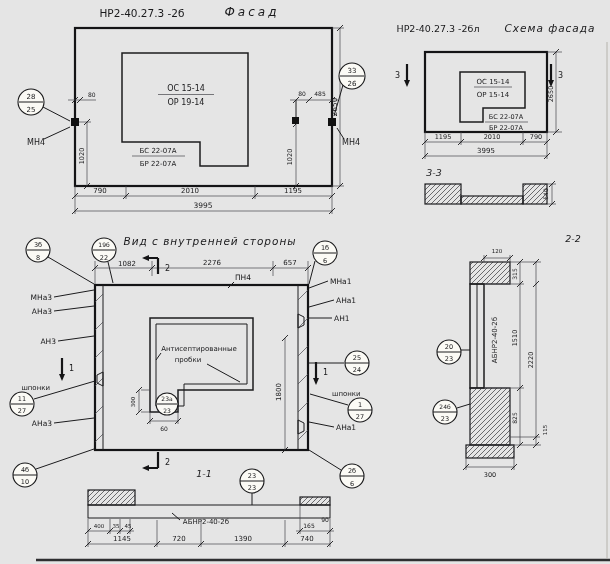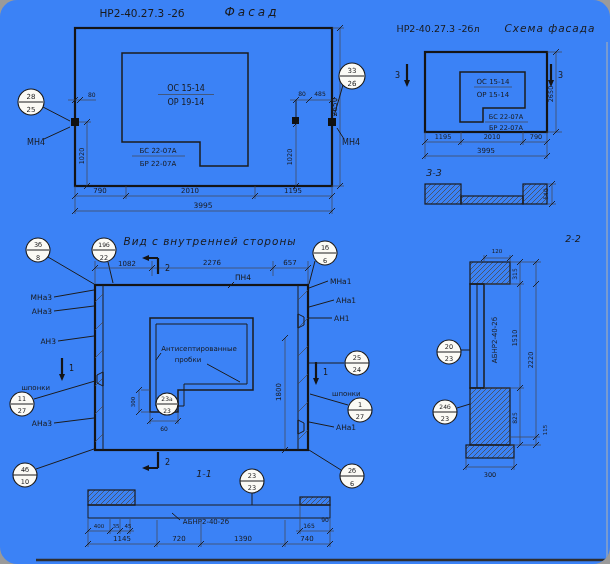--- a/index.html
+++ b/index.html
@@ -1,16 +1,16 @@
 <!DOCTYPE html>
 <html><head>
 <meta charset="utf-8">
 <style>
   html,body{margin:0;padding:0;background:#9a9a9a;}
-  .page{width:610px;height:564px;background:#3b82f6;position:relative;overflow:hidden;border-radius:17px;}
+  .page{width:610px;height:564px;background:#e5e5e5;position:relative;overflow:hidden;}
   svg{display:block}
   .t{font-family:"DejaVu Sans",sans-serif;fill:#19191b;}
   .it{font-style:italic}
   .sp1{letter-spacing:1px}.sp3{letter-spacing:3px}
   .f55{font-size:5.5px}.f6{font-size:6px}.f65{font-size:6.5px}.f7{font-size:7px}
   .f75{font-size:7.5px}.f8{font-size:8px}.f9{font-size:9.5px}.f10{font-size:10.5px}.f11{font-size:12px}
   .mid{text-anchor:middle}.end{text-anchor:end}
   .ln{stroke:#1c1c1e;stroke-width:1;fill:none}
   .ln15{stroke:#1c1c1e;stroke-width:1.5;fill:none}
   .ln2{stroke:#141416;stroke-width:2.2;fill:none}

